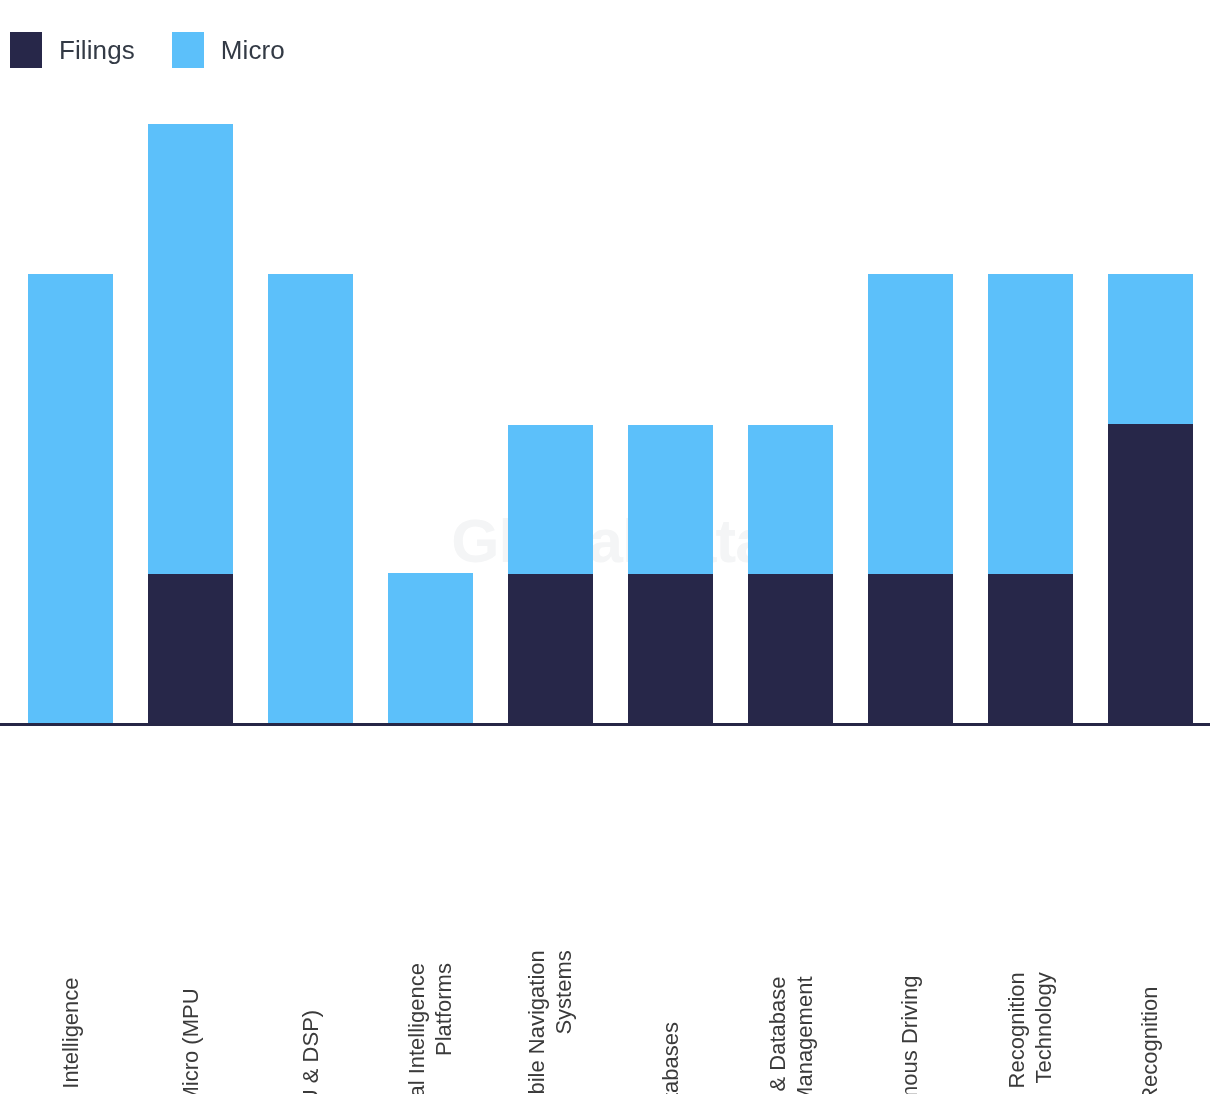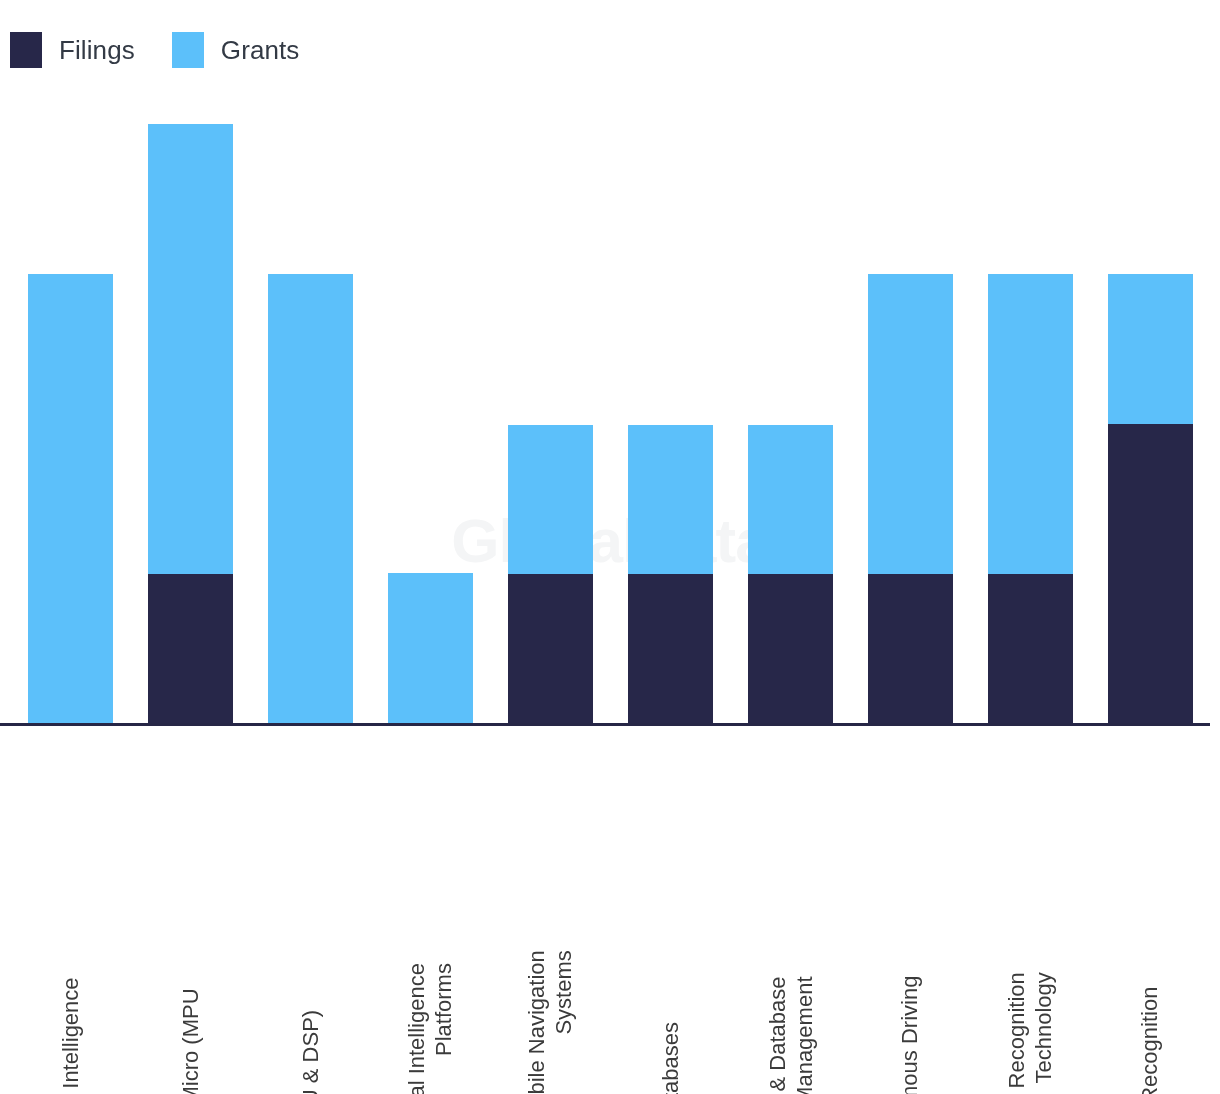--- a/index.html
+++ b/index.html
@@ -128,21 +128,21 @@
 
 <div id="chart-root">
 
   <div class="legend">
     <div class="legend-item filings">
       <span class="legend-swatch" style="background:#272749"></span>
       <span class="legend-label">Filings</span>
     </div>
     <div class="legend-item grants">
       <span class="legend-swatch" style="background:#5cc0fa"></span>
-      <span class="legend-label">Grants</span>
+      <span class="legend-label">Micro</span>
     </div>
   </div>
 
   <div class="watermark">GlobalData</div>
 
   <div class="plot">
       <div class="bar-group" style="left: 28px; width: 85px; height: 450px;">
         <div class="bar-seg" style="top: 0px; height: 450px; background: rgb(92, 192, 250);"></div>
       </div>
       <div class="bar-group" style="left: 148px; width: 85px; height: 600px;">

